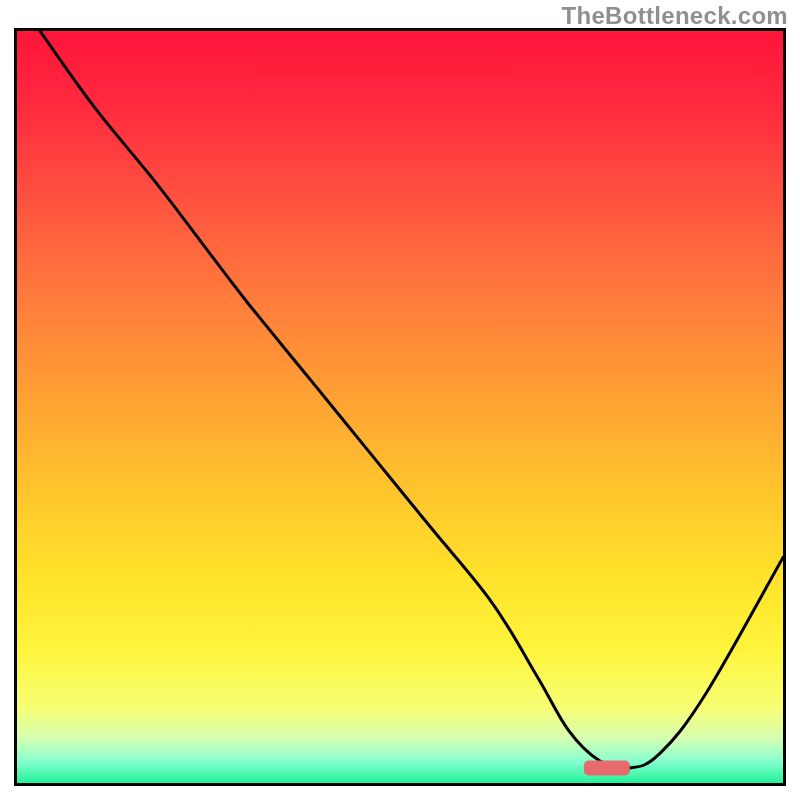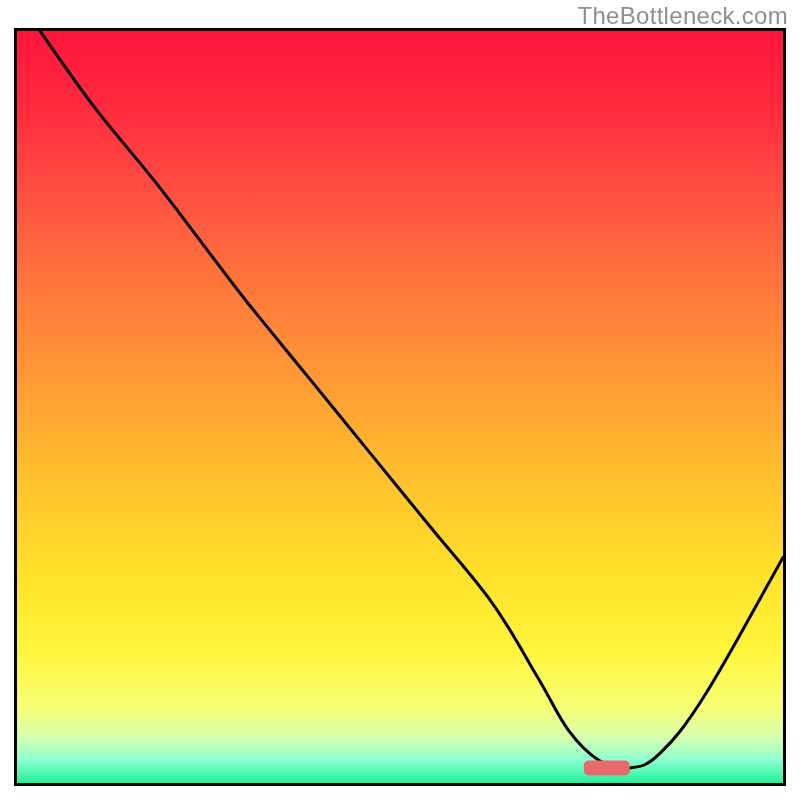--- a/index.html
+++ b/index.html
@@ -14,21 +14,21 @@
   .stage {
     position: relative;
     width: 800px;
     height: 800px;
   }
   .watermark {
     position: absolute;
     top: 2px;
     right: 12px;
     font-size: 24px;
-    font-weight: 400;
+    font-weight: 700;
     color: #8f8f8f;
     letter-spacing: 0.3px;
     user-select: none;
   }
   .plot-wrap {
     position: absolute;
     left: 14px;
     top: 28px;
     width: 772px;
     height: 758px;

